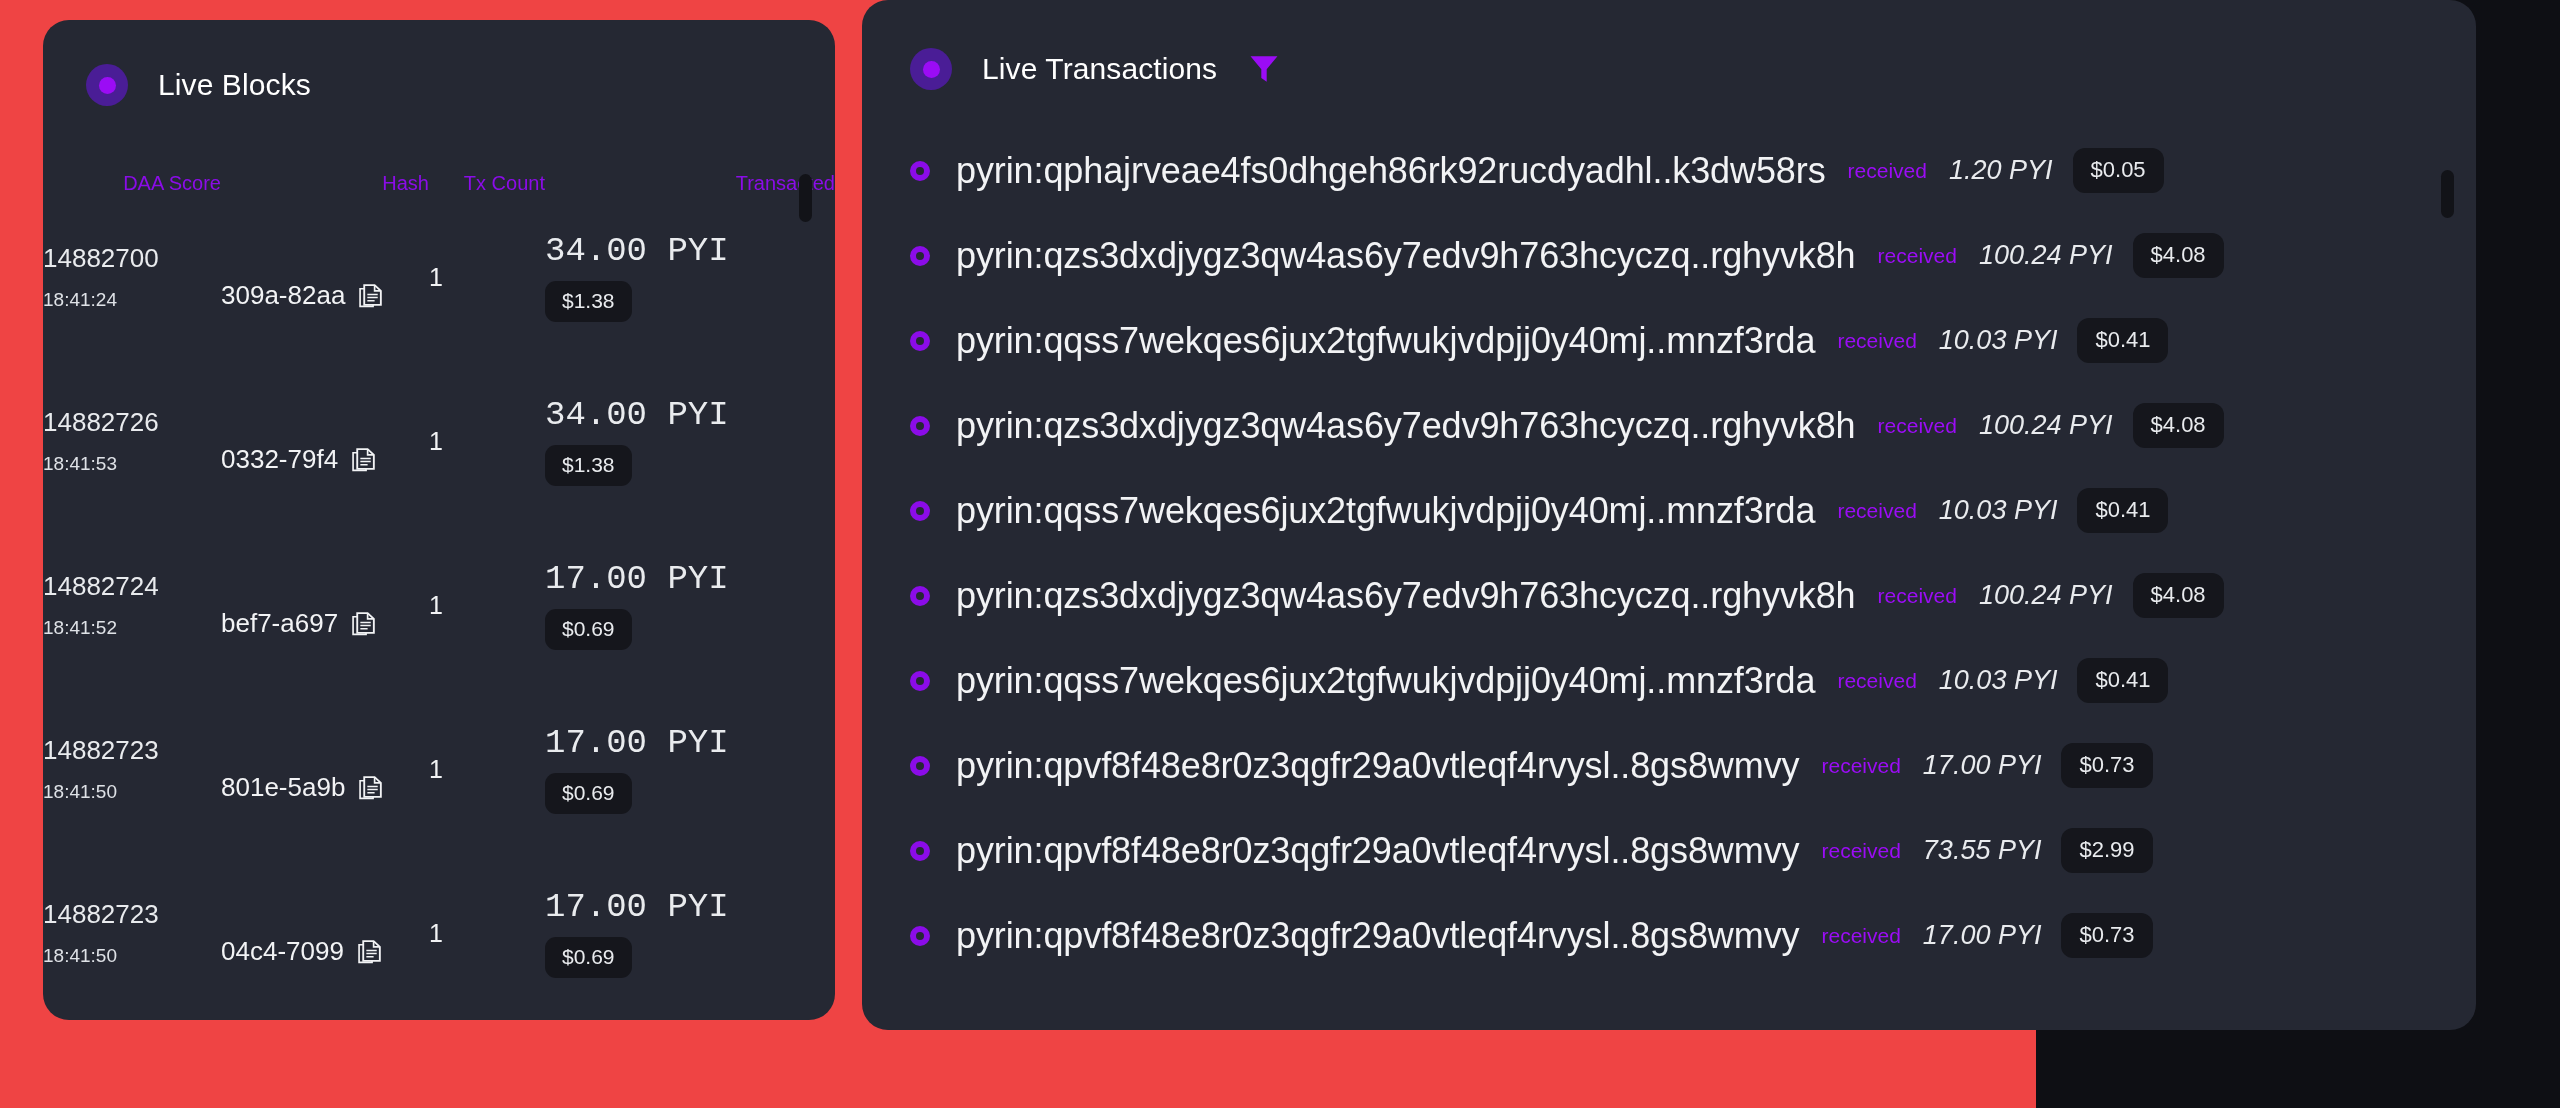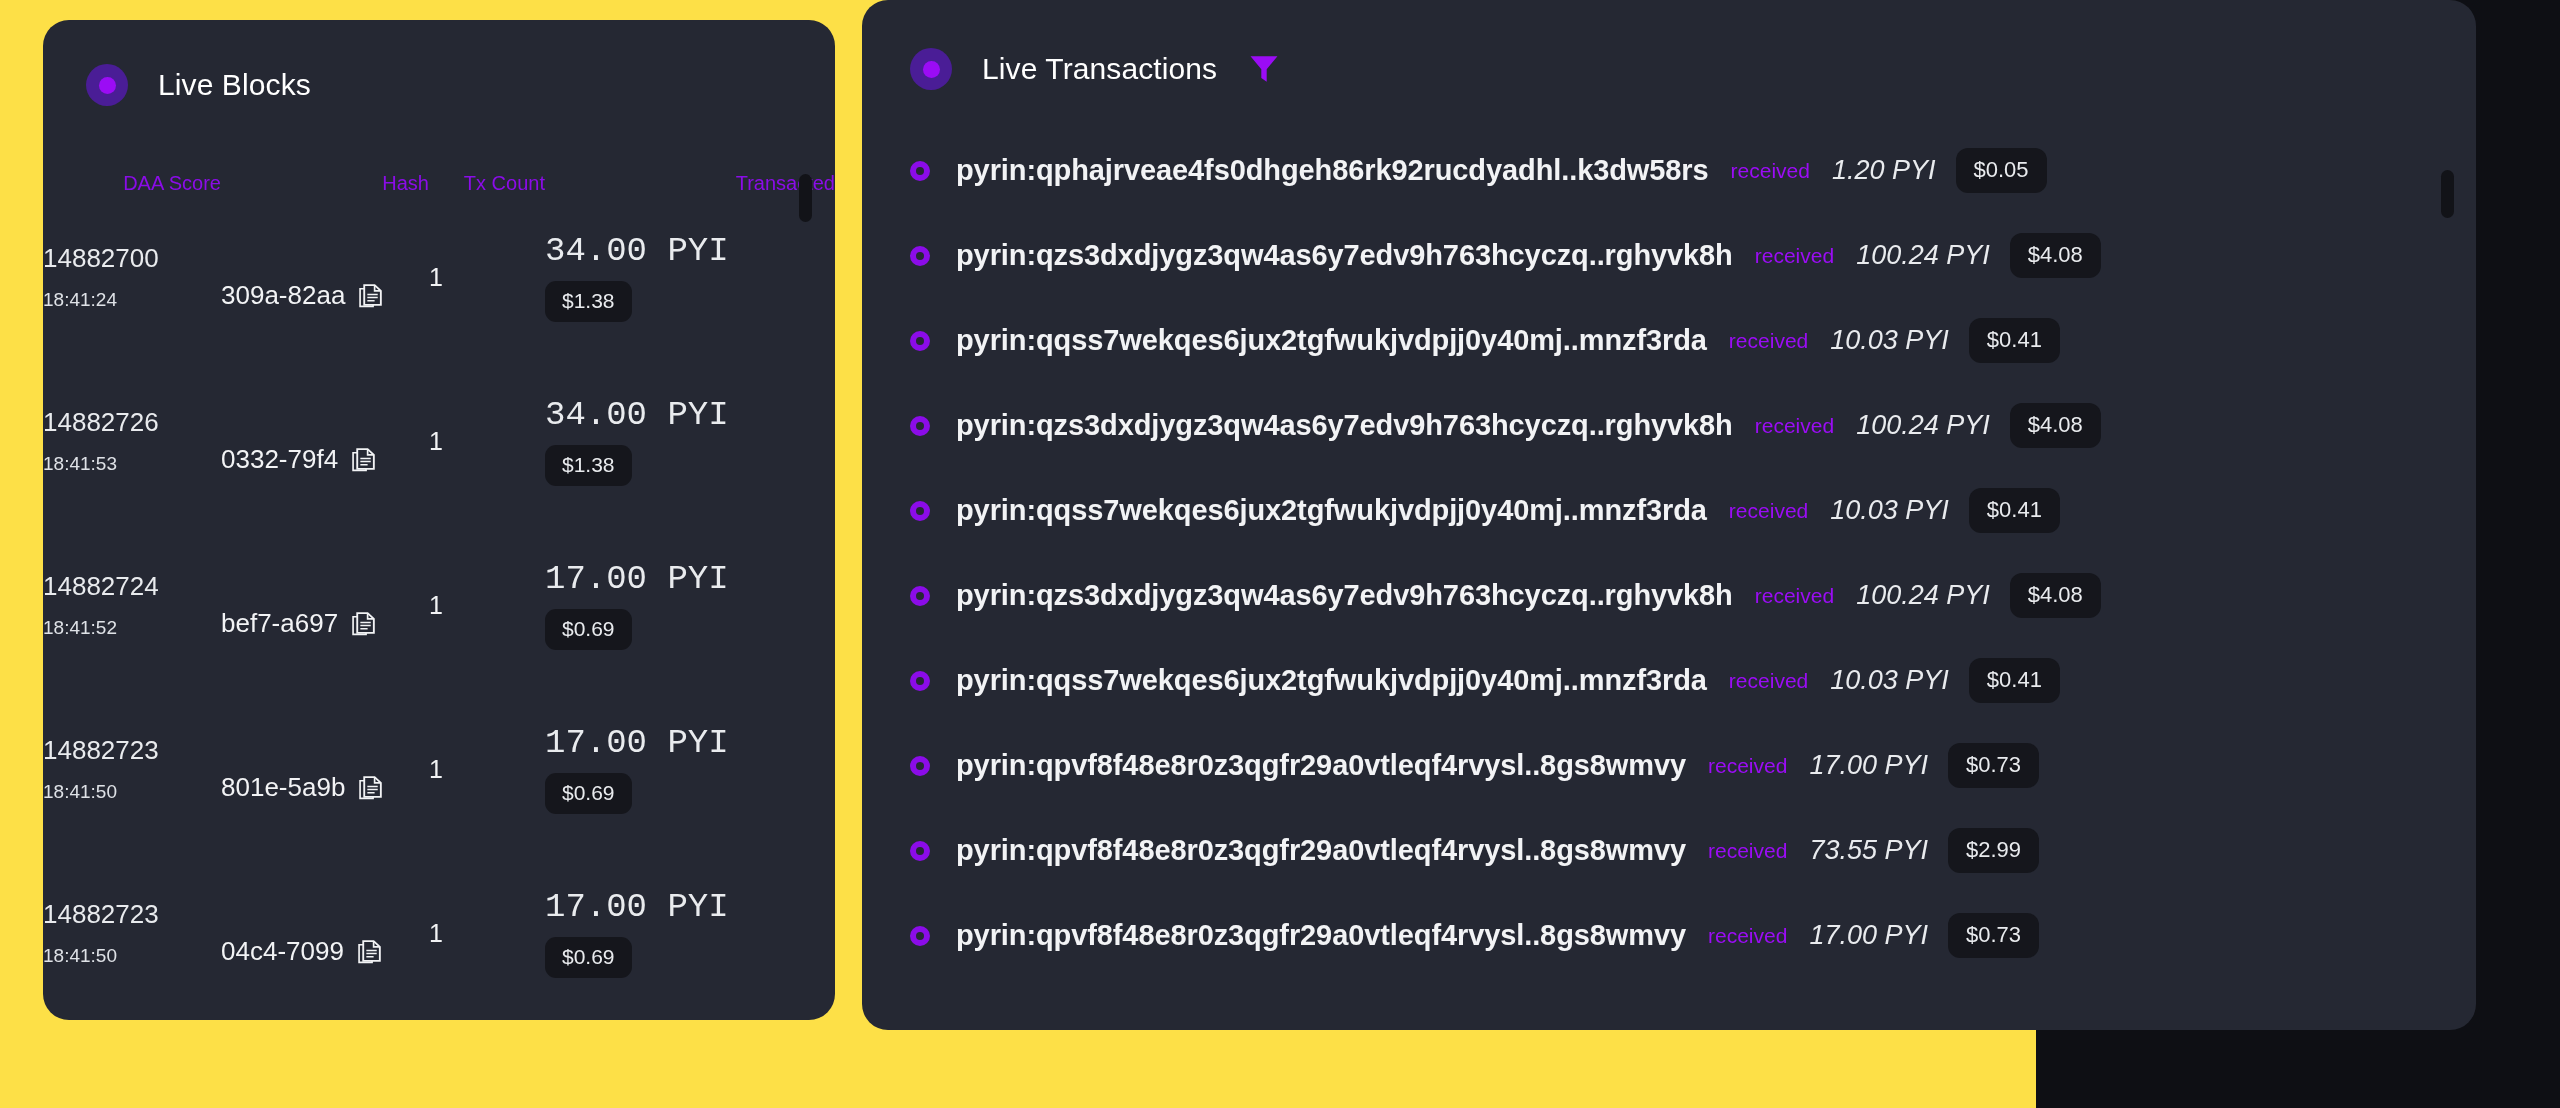--- a/index.html
+++ b/index.html
@@ -5,21 +5,21 @@
   * { box-sizing: border-box; margin: 0; padding: 0; }
   html, body {
     width: 2560px; height: 1108px;
     background: #0e0f14;
     font-family: "Liberation Sans", sans-serif;
     overflow: hidden;
   }
   .stage {
     position: relative;
     width: 2036px; height: 1108px;
-    background: #fde047;
+    background: #ef4444;
   }
 
   
   .panel {
     position: absolute;
     background: #252833;
     border-radius: 26px;
     overflow: hidden;
   }
   #blocks-panel   { left: 43px;  top: 20px; width: 792px;  height: 1000px; }
@@ -164,24 +164,23 @@
   .tx-dot {
     width: 20px; height: 20px;
     border-radius: 50%;
     border: 6px solid #8b0ce8;
     flex: none;
     margin-right: 26px;
     box-sizing: border-box;
   }
   .tx-addr {
     color: #f2f3f5;
-    font-size: 29px;
+    font-size: 36px;
     white-space: nowrap;
     letter-spacing: -0.1px;
-    font-weight: bold;
   }
   .tx-type {
     color: #9b0cf5;
     font-size: 21px;
     margin-left: 22px;
     white-space: nowrap;
   }
   .tx-amount {
     color: #e9ebee;
     font-size: 27px;

